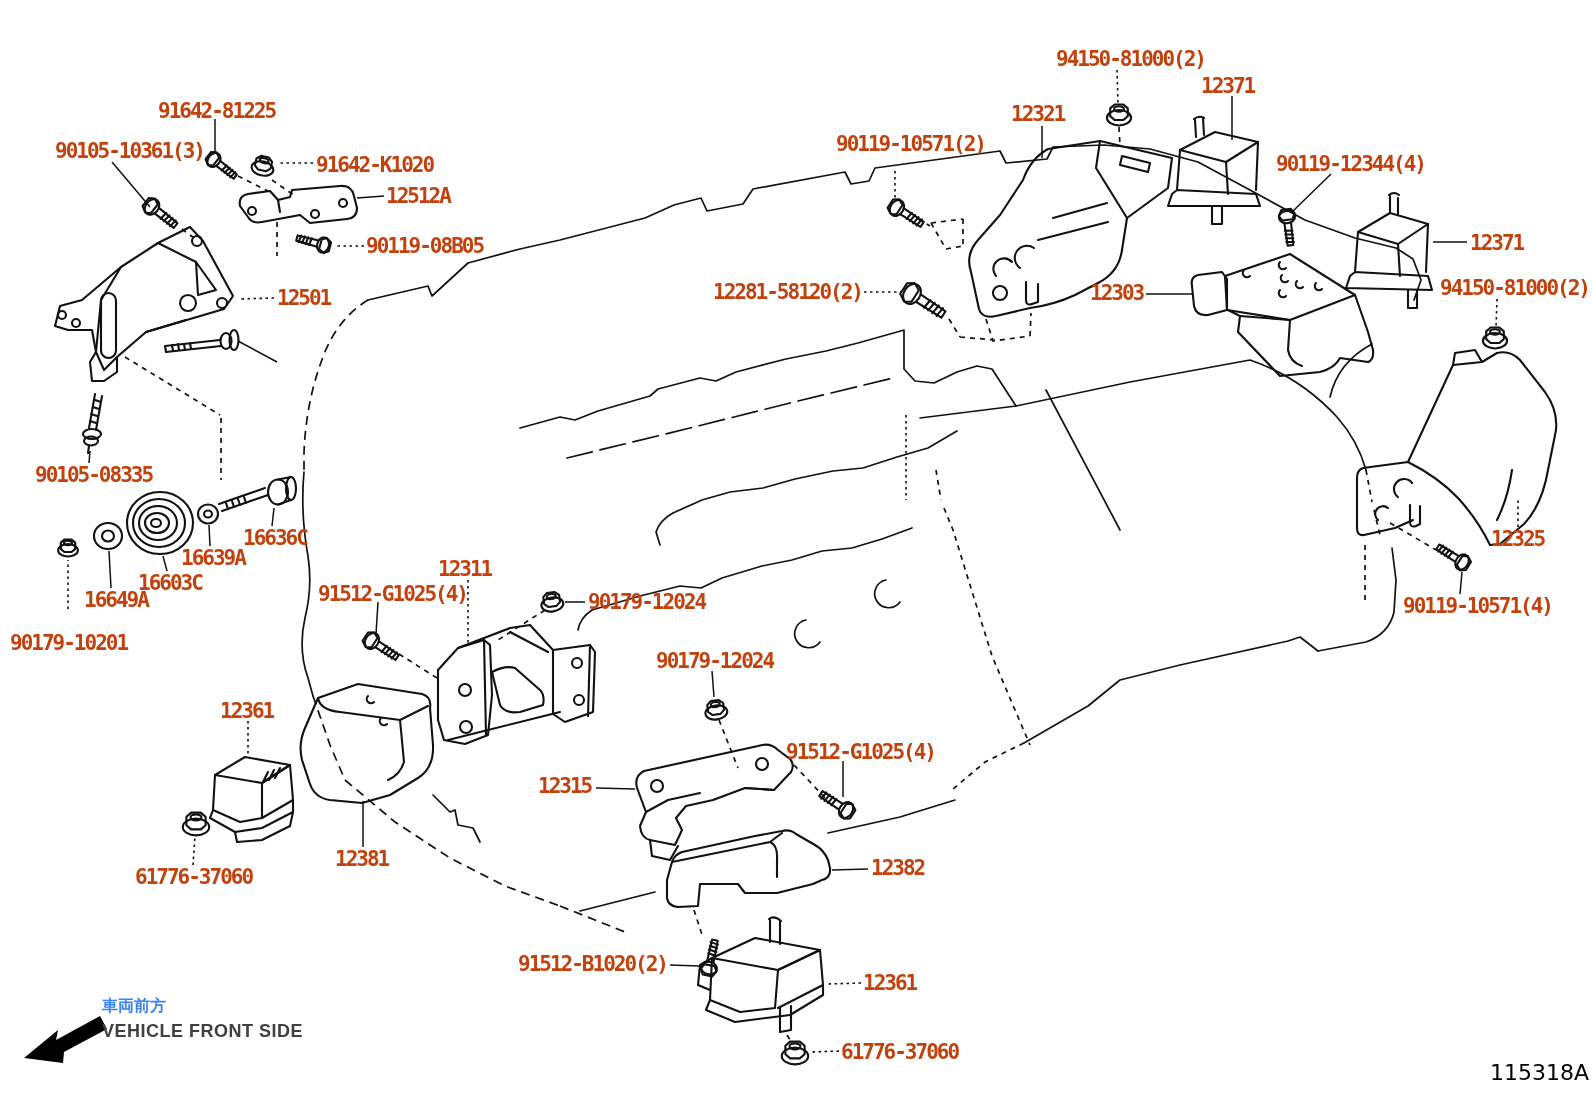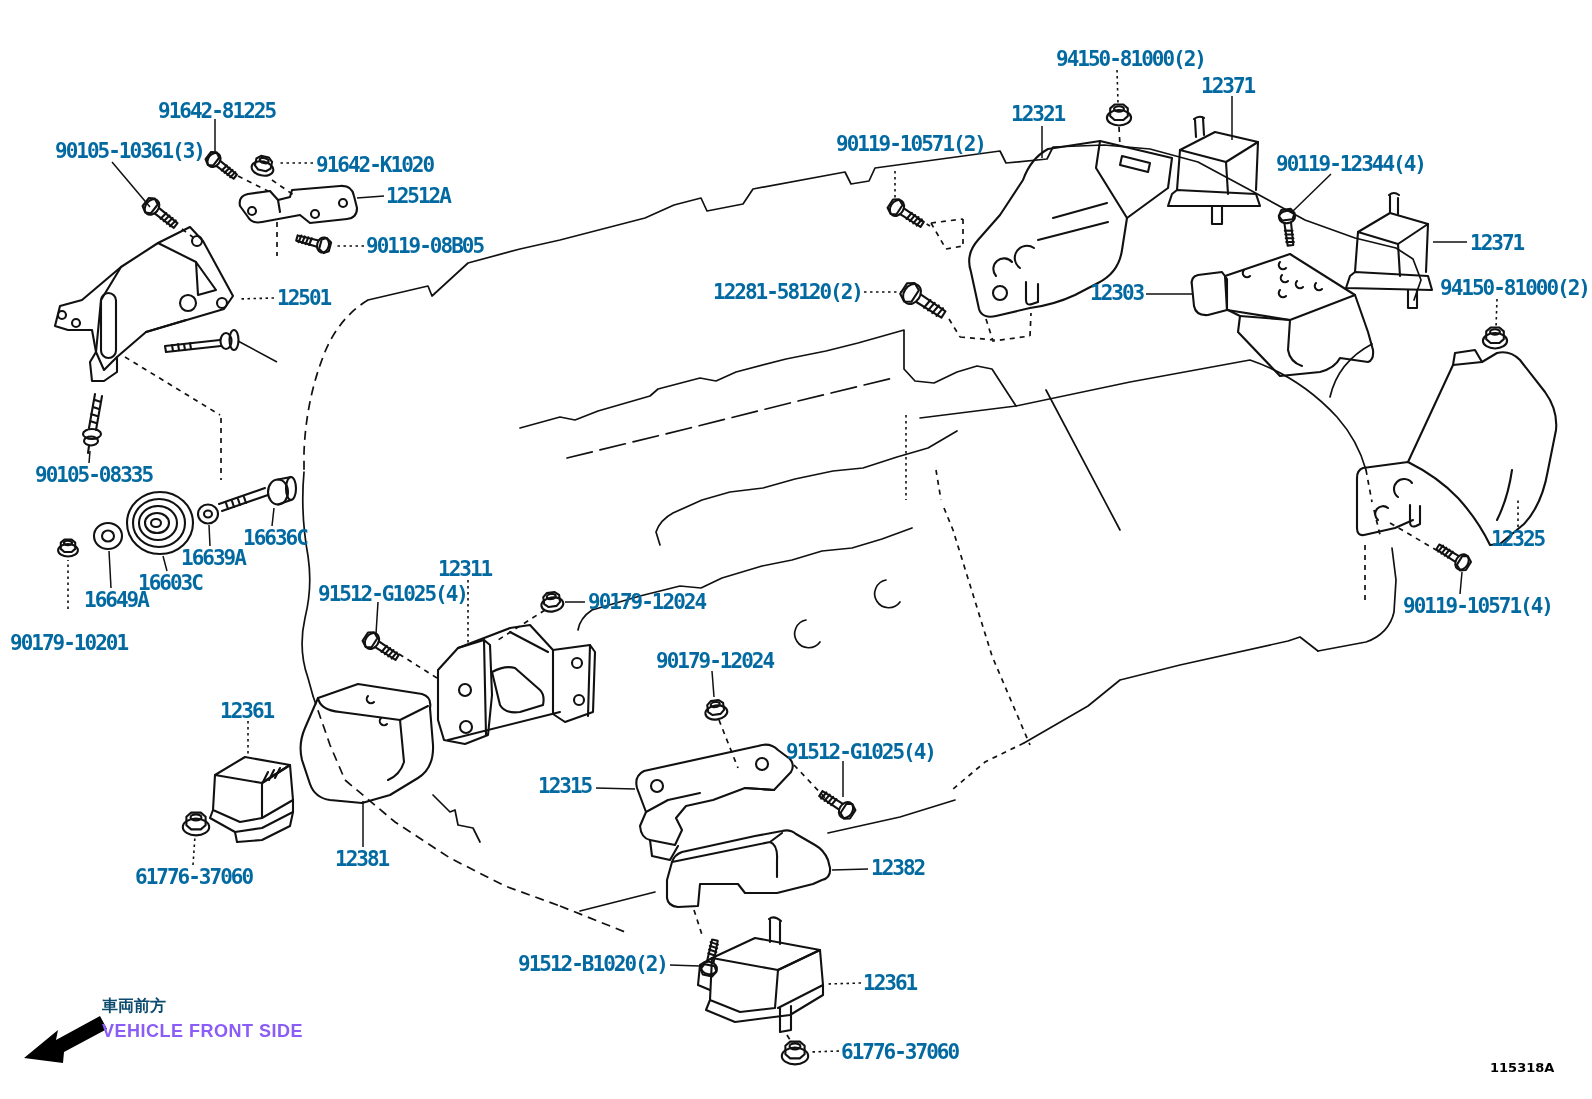--- a/index.html
+++ b/index.html
@@ -1,28 +1,28 @@
 <!DOCTYPE html>
 <html><head>
 <meta charset="utf-8">
 <style>
   html,body{margin:0;padding:0;background:#ffffff;}
   .stage{position:relative;width:1592px;height:1099px;background:#ffffff;overflow:hidden;
          font-family:"DejaVu Sans Mono", monospace;}
   .art{position:absolute;left:0;top:0;}
   .lbl{position:absolute;font-family:"DejaVu Sans Mono", monospace;font-weight:bold;
-       font-size:21px;letter-spacing:-2px;line-height:1;color:#0369a1;white-space:nowrap;}
+       font-size:21px;letter-spacing:-2px;line-height:1;color:#c2410c;white-space:nowrap;}
   .note{position:absolute;font-family:"DejaVu Sans Mono", monospace;font-weight:bold;
         font-size:21px;letter-spacing:-2px;line-height:21px;color:#000;white-space:nowrap;}
   .jp{position:absolute;font-family:"DejaVu Sans", "Liberation Sans", sans-serif;font-weight:bold;
-      font-size:16px;color:#0c4a6e;white-space:nowrap;}
+      font-size:16px;color:#3b82f6;white-space:nowrap;}
   .en{position:absolute;font-family:"Liberation Sans", sans-serif;font-weight:bold;
-      font-size:18px;letter-spacing:0.5px;color:#8b5cf6;white-space:nowrap;}
-  .figcode{position:absolute;font-family:"DejaVu Sans", sans-serif;font-weight:bold;
-      font-size:13px;color:#000;white-space:nowrap;text-align:right;}
+      font-size:18px;letter-spacing:0.5px;color:#404040;white-space:nowrap;}
+  .figcode{position:absolute;font-family:"DejaVu Sans", sans-serif;font-weight:normal;
+      font-size:22px;color:#000;white-space:nowrap;text-align:right;}
   svg *{vector-effect:non-scaling-stroke;}
   .p{fill:none;stroke:#111;stroke-width:2.1;stroke-linejoin:round;stroke-linecap:round;}
   .e{fill:none;stroke:#111;stroke-width:1.7;stroke-linejoin:round;stroke-linecap:round;}
   .ld{fill:none;stroke:#111;stroke-width:1.5;}
   .dot{fill:none;stroke:#111;stroke-width:1.6;stroke-dasharray:2.5 3.5;}
   .dash{fill:none;stroke:#111;stroke-width:1.7;stroke-dasharray:9 6;}
   .dash2{fill:none;stroke:#111;stroke-width:1.7;stroke-dasharray:5 5;}
 </style>
 </head>
 <body>

